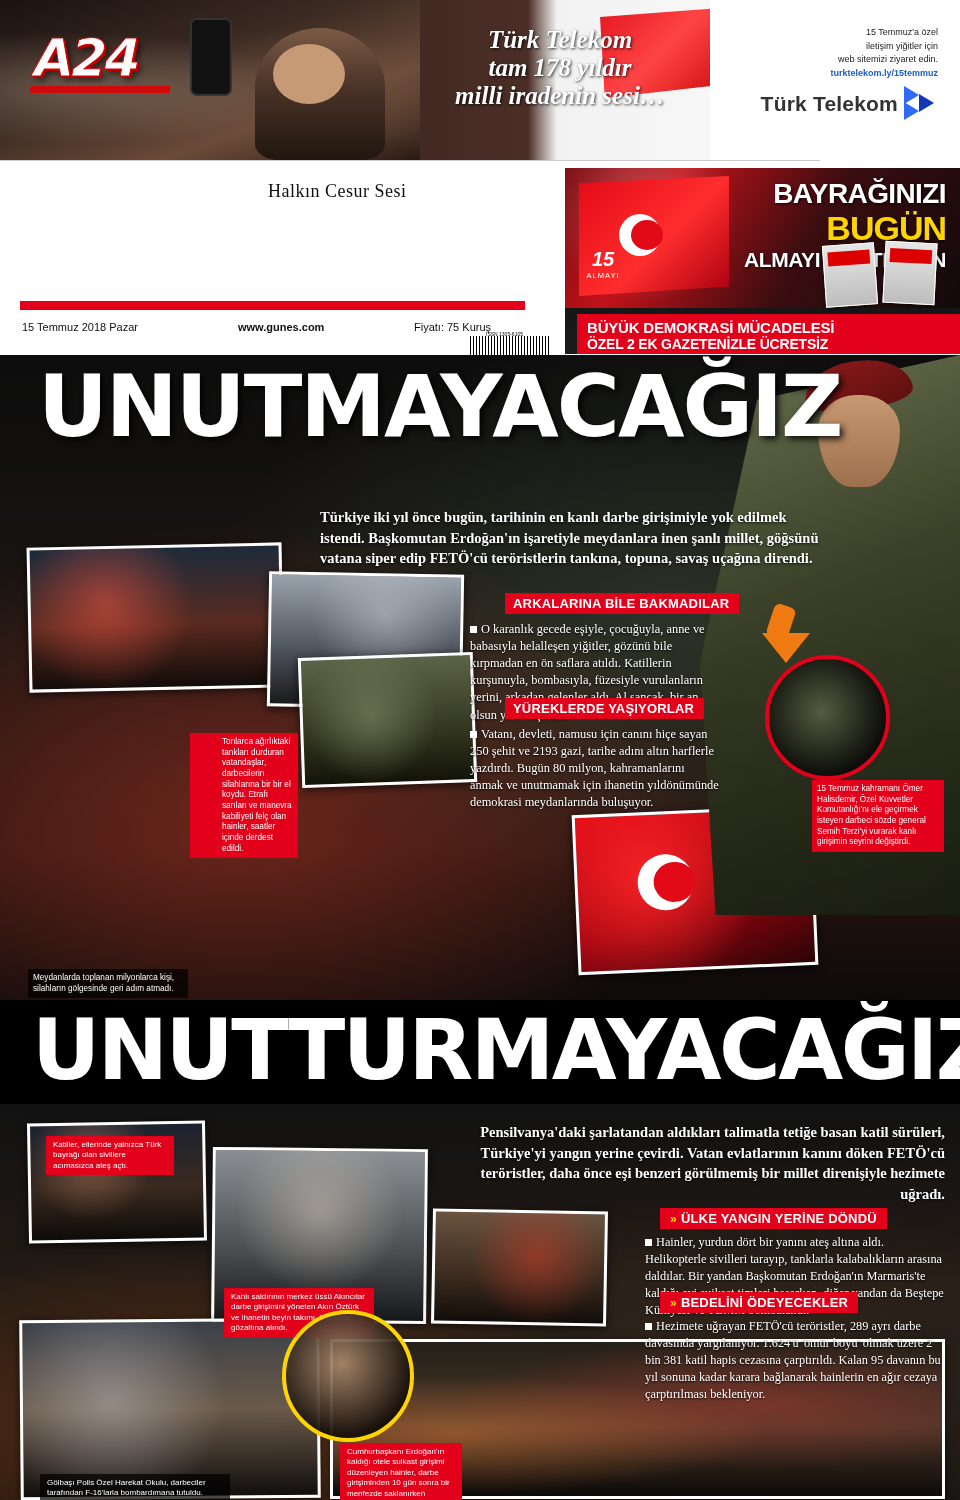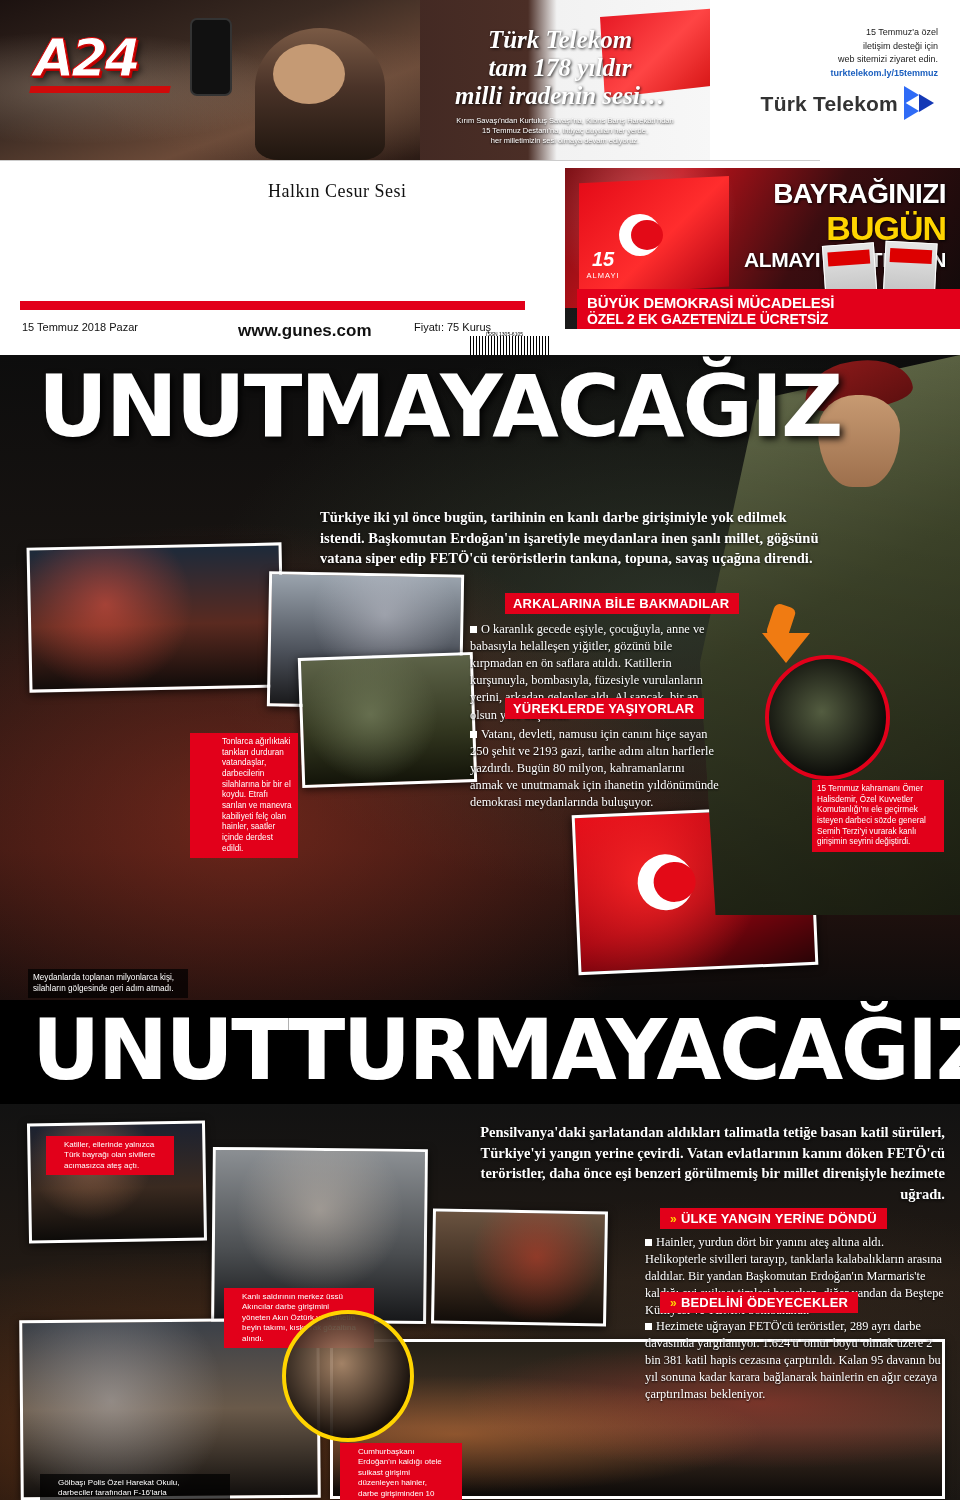--- a/index.html
+++ b/index.html
@@ -105,35 +105,35 @@
     position: absolute; left: 18px; top: 28px;
     font-family: "DejaVu Sans", sans-serif;
     font-size: 108px; font-weight: bold; font-style: italic;
     color: #e2001a; letter-spacing: -4px; line-height: .92;
     -webkit-text-stroke: 1px #b40016;
   }
   .logo-underline {
     position: absolute; left: 20px; top: 140px; width: 505px; height: 9px; background: #e2001a;
   }
   .m-date { position: absolute; left: 22px; top: 160px; font-size: 11px; color: #111; }
-  .m-site { position: absolute; left: 238px; top: 160px; font-size: 17px; color: #111; font-weight: bold; }
+  .m-site { position: absolute; left: 238px; top: 160px; font-size: 11px; color: #111; font-weight: bold; }
   .m-price { position: absolute; left: 414px; top: 160px; font-size: 11px; color: #111; }
   .barcode {
     position: absolute; left: 470px; top: 175px; width: 80px; height: 32px;
     background: repeating-linear-gradient(90deg, #000 0 1px, #fff 1px 3px, #000 3px 4px, #fff 4px 6px);
   }
   .barcode-num {
     position: absolute; left: 470px; top: 207px; width: 80px;
     font-size: 5.5px; color: #000; letter-spacing: .4px;
   }
   .isbn { position: absolute; left: 486px; top: 170px; font-size: 5px; color: #000; }
 
   
   .promo {
-    position: absolute; right: 0; top: 168px; width: 395px; height: 161px;
+    position: absolute; right: 0; top: 168px; width: 395px; height: 186px;
     background: linear-gradient(180deg, #0b0b0b 0%, #1a1a1a 100%);
     overflow: hidden;
   }
   .promo-photo {
     position: absolute; left: 0; top: 0; width: 395px; height: 140px;
     background:
       radial-gradient(circle at 20% 30%, rgba(255,255,255,.25) 0%, rgba(0,0,0,0) 28%),
       linear-gradient(120deg, #7a0d12 0%, #c1121a 25%, #3b0d10 60%, #120a0a 100%);
   }
   .promo-flag {
@@ -391,47 +391,42 @@
   .circle-hi2 {
     position: absolute; left: 282px; top: 206px; width: 132px; height: 132px;
     border: 4px solid #ffd400; border-radius: 50%;
     background: radial-gradient(circle at 45% 40%, rgba(175,140,110,.9) 0%, rgba(20,14,10,.95) 72%);
     z-index: 5;
   }
   .cap4 { left: 46px; top: 1136px; width: 128px; }
   .cap5 { left: 224px; top: 1288px; width: 150px; }
   .cap6 { left: 340px; top: 1443px; width: 122px; z-index: 6; }
   .cap7 { left: 40px; top: 1474px; width: 190px; }
-  .abs-cap { position: absolute; color: #fff; font-size: 8px; line-height: 1.3; padding: 4px 18px; }
+  .abs-cap { position: absolute; color: #fff; font-size: 8px; line-height: 1.3; padding: 4px 7px; }
 </style>
 </head>
 <body>
 
 <div class="top-ad">
   <div class="ad-photo-left">
     <div class="ad-phone"></div>
     <div class="ad-person"></div>
   </div>
   <div class="a24-logo">A24</div>
   <div class="a24-underline"></div>
   <div class="ad-flag"></div>
   <div class="ad-headline">
     <div>Türk Telekom</div>
     <div>tam 178 yıldır</div>
     <div>milli iradenin sesi…</div>
   </div>
-  <div class="ad-sub">
-    <div>Kırım Savaşı'ndan Kurtuluş Savaşı'na, Kıbrıs Barış Harekâtı'ndan</div>
-    <div>15 Temmuz Destanı'na, ihtiyaç duyulan her yerde,</div>
-    <div>her milletimizin sesi olmaya devam ediyoruz.</div>
-  </div>
   <div class="ad-right">
     <div class="ad-right-text">
       <div>15 Temmuz'a özel</div>
-      <div>iletişim desteği için</div>
+      <div>iletişim yiğitler için</div>
       <div>web sitemizi ziyaret edin.</div>
       <div class="url">turktelekom.ly/15temmuz</div>
     </div>
     <div class="tt-brand">Türk Telekom</div>
     <div class="tt-mark">
         <i></i>
         <i></i>
         <i></i>
       </div>
   </div>

